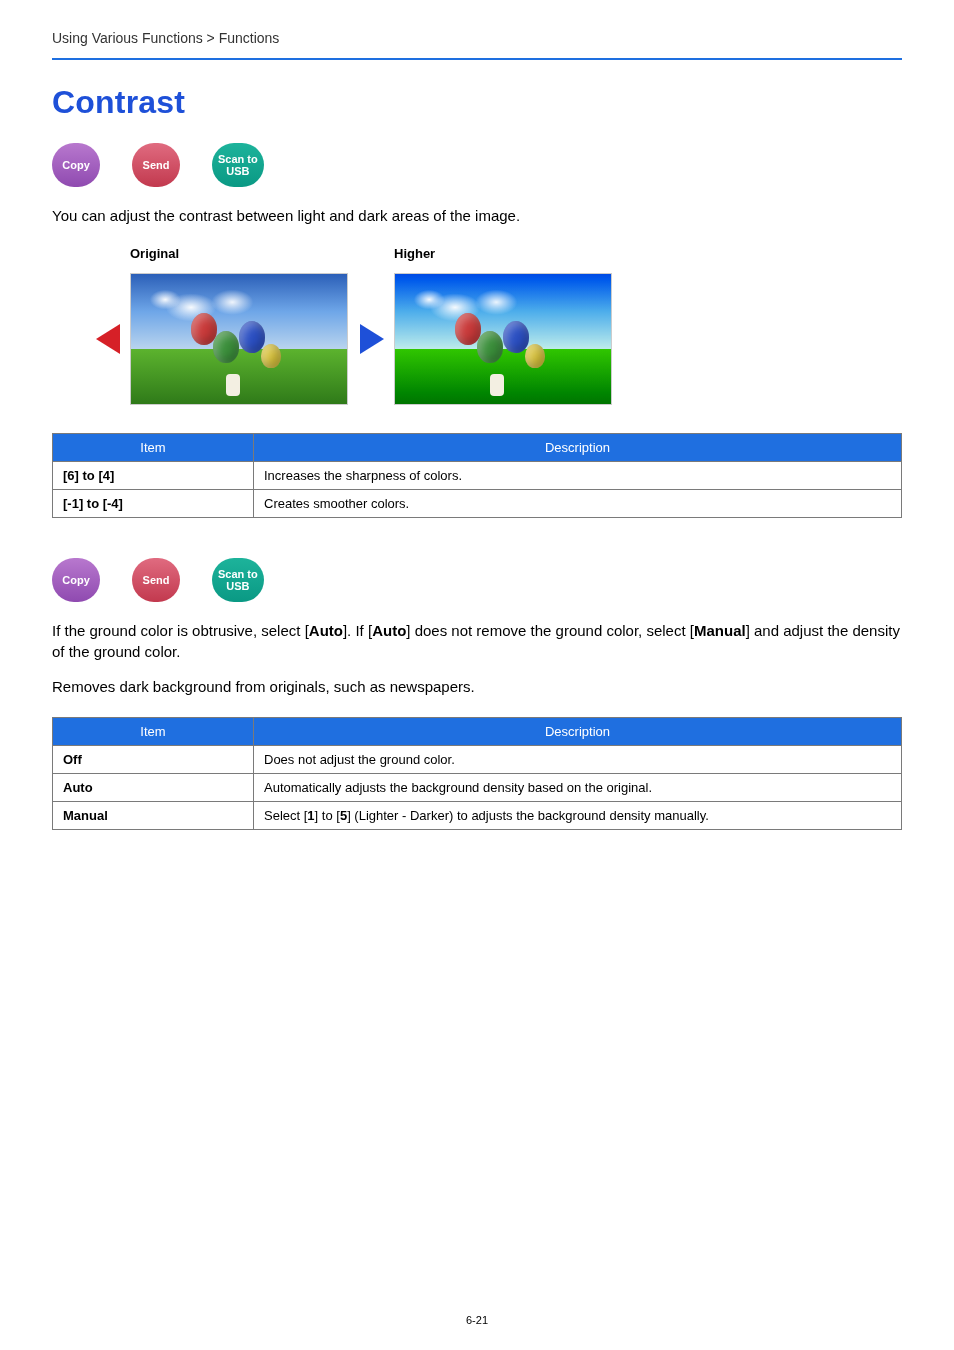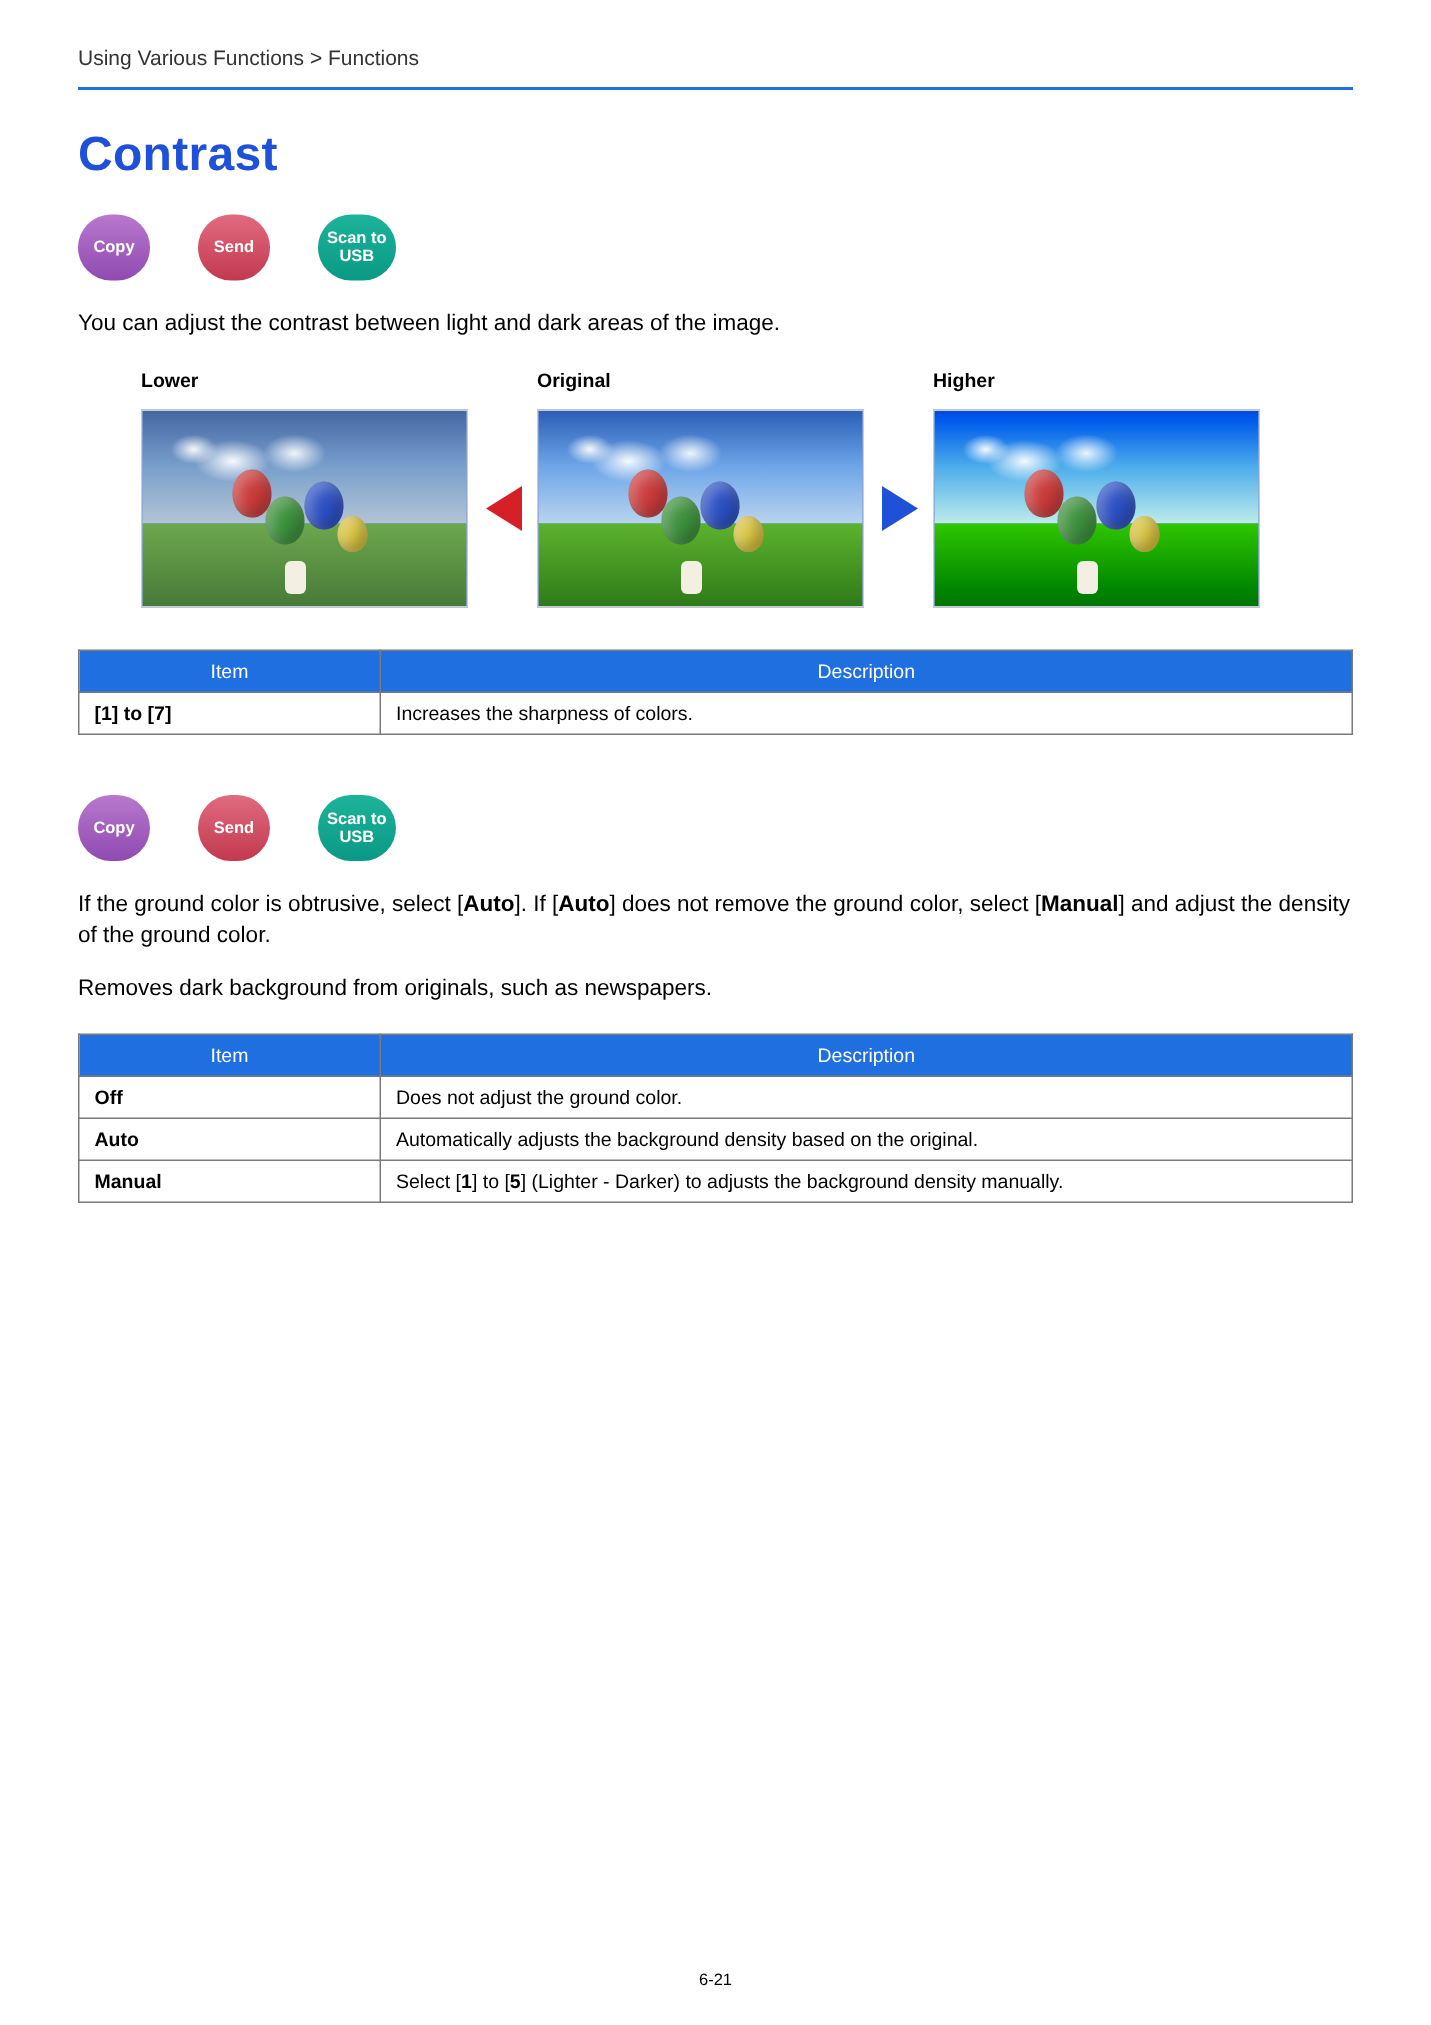--- a/index.html
+++ b/index.html
@@ -169,33 +169,20 @@
 
   <div class="pills">
     <div class="pill copy">Copy</div>
     <div class="pill send">Send</div>
     <div class="pill scan">Scan to<br>USB</div>
   </div>
 
   <p class="bodytext">You can adjust the contrast between light and dark areas of the image.</p>
 
   <div class="contrast-row">
-    <div class="contrast-col">
-      <div class="lbl">Lower</div>
-      <div class="thumb lower">
-        <div class="sky"></div>
-          <div class="clouds"></div>
-          <div class="grass"></div>
-        <div class="balloon b1"></div>
-          <div class="balloon b2"></div>
-          <div class="balloon b3"></div>
-          <div class="balloon b4"></div>
-        <div class="girl"></div>
-      </div>
-    </div>
 
     <div class="tri">
       <svg width="28" height="34" viewBox="0 0 28 34">
           <polygon points="26,2 26,32 2,17" fill="#d62027"></polygon>
         </svg>
     </div>
 
     <div class="contrast-col">
       <div class="lbl">Original</div>
       <div class="thumb">
@@ -233,22 +220,26 @@
 
   <table class="spec">
     <thead>
       <tr>
         <th class="itemcol">Item</th>
         <th>Description</th>
       </tr>
     </thead>
     <tbody>
       <tr>
-        <td class="itemcell">[1] to [7]</td>
+        <td class="itemcell">[6] to [4]</td>
         <td>Increases the sharpness of colors.</td>
+      </tr>
+      <tr>
+        <td class="itemcell">[-1] to [-4]</td>
+        <td>Creates smoother colors.</td>
       </tr>
     </tbody>
   </table>
 
 
   <div class="pills">
     <div class="pill copy">Copy</div>
     <div class="pill send">Send</div>
     <div class="pill scan">Scan to<br>USB</div>
   </div>

